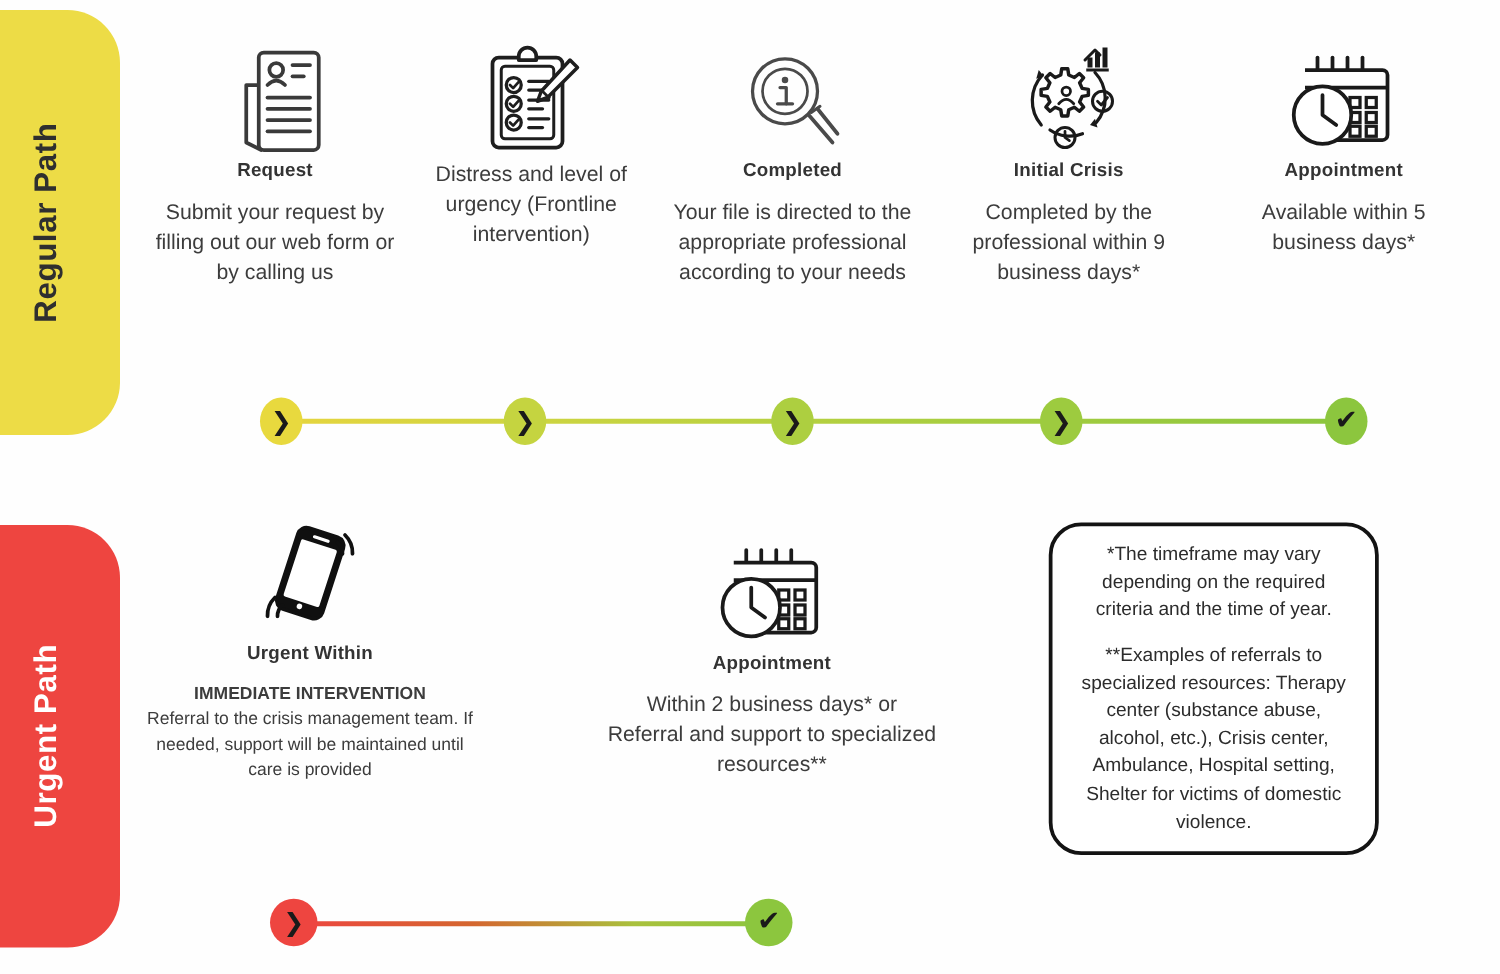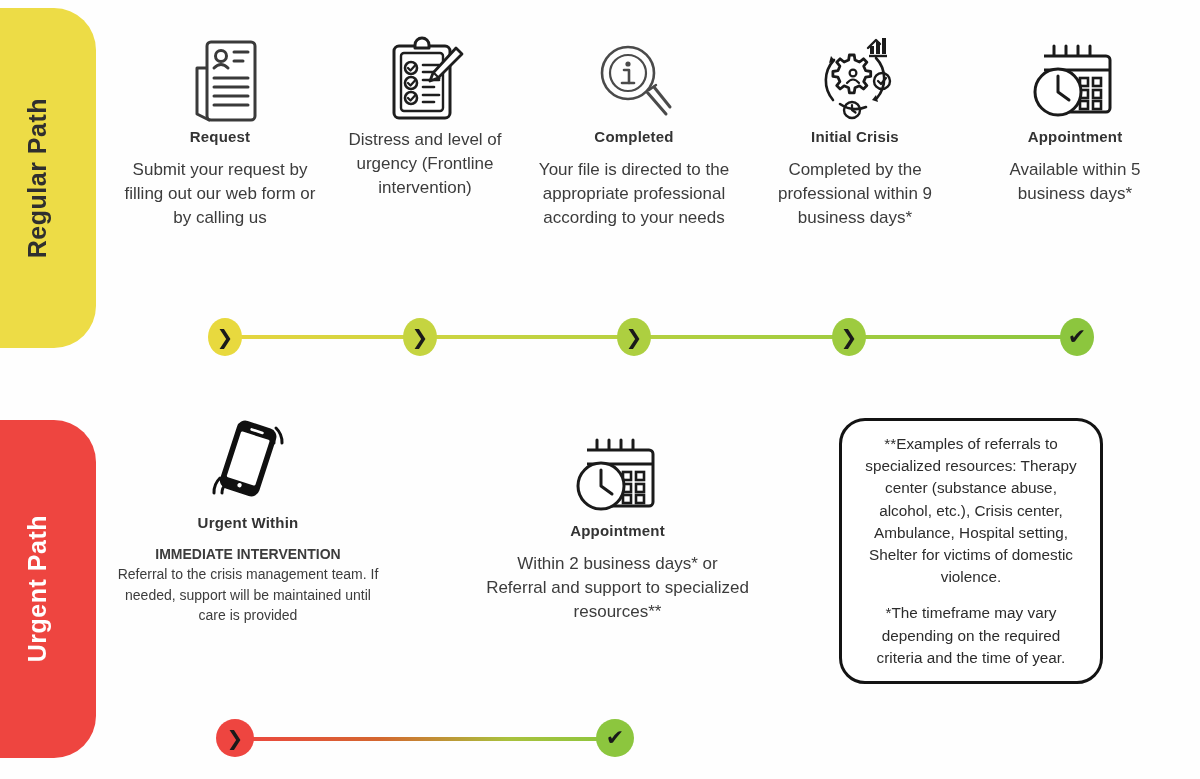--- a/index.html
+++ b/index.html
@@ -363,22 +363,22 @@
         <circle cx="26" cy="50" r="23" fill="#fff"></circle>
         <path d="M26 34 v16 l11 8" stroke-linecap="round" stroke-linejoin="round"></path>
       </svg>
     </div>
     <div class="step-title">Appointment</div>
     <div class="step-desc">Within 2 business days* or Referral and support to specialized resources**</div>
   </div>
 </div>
 
 <div id="footnote-box">
+  <div class="footnote-text">*The timeframe may vary depending on the required criteria and the time of year.</div>
   <div class="footnote-text">**Examples of referrals to specialized resources: Therapy center (substance abuse, alcohol, etc.), Crisis center, Ambulance, Hospital setting, Shelter for victims of domestic violence.</div>
-  <div class="footnote-text">*The timeframe may vary depending on the required criteria and the time of year.</div>
 </div>
 
 <div class="rail" id="rail-urgent"></div>
 <div class="node node-urg" id="node-u1">
   <span class="glyph">❯</span>
 </div>
 <div class="node node-urg check" id="node-u2">
   <span class="glyph">✔</span>
 </div>
 

